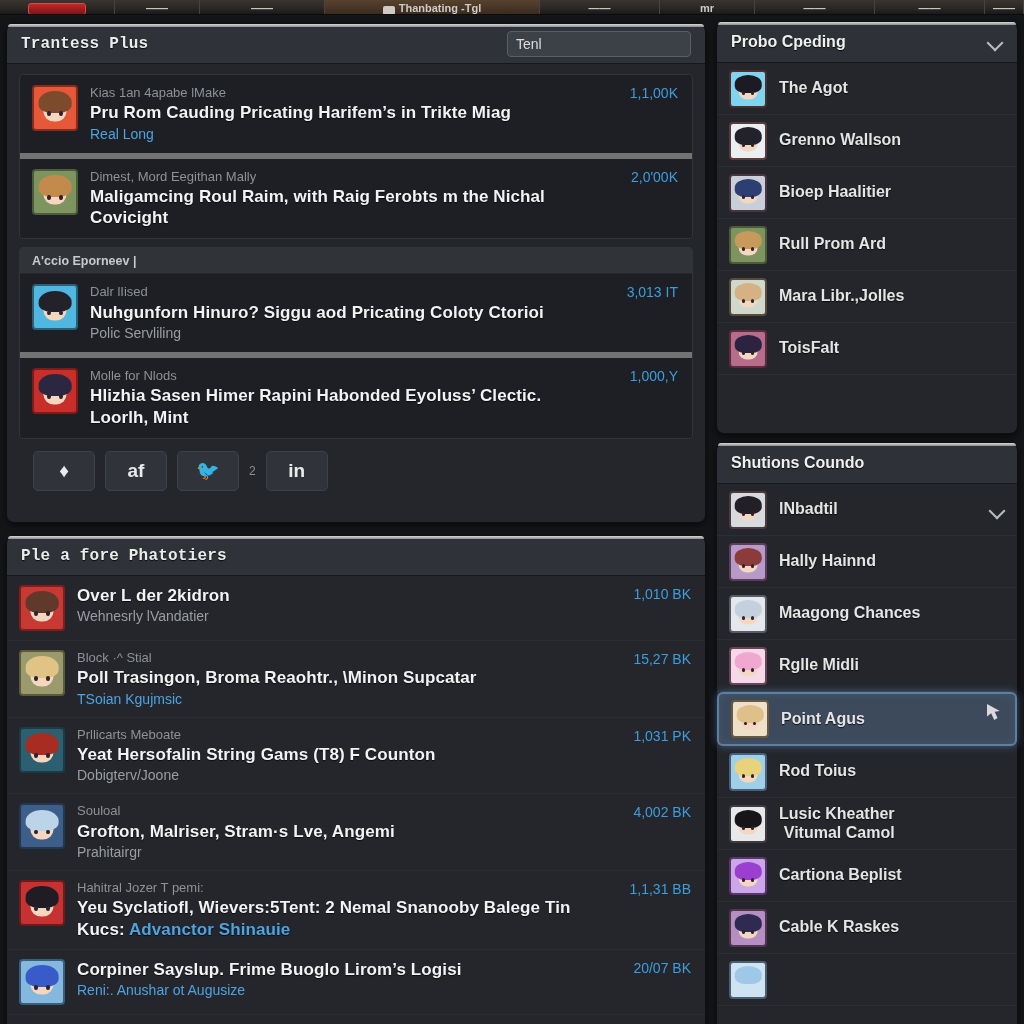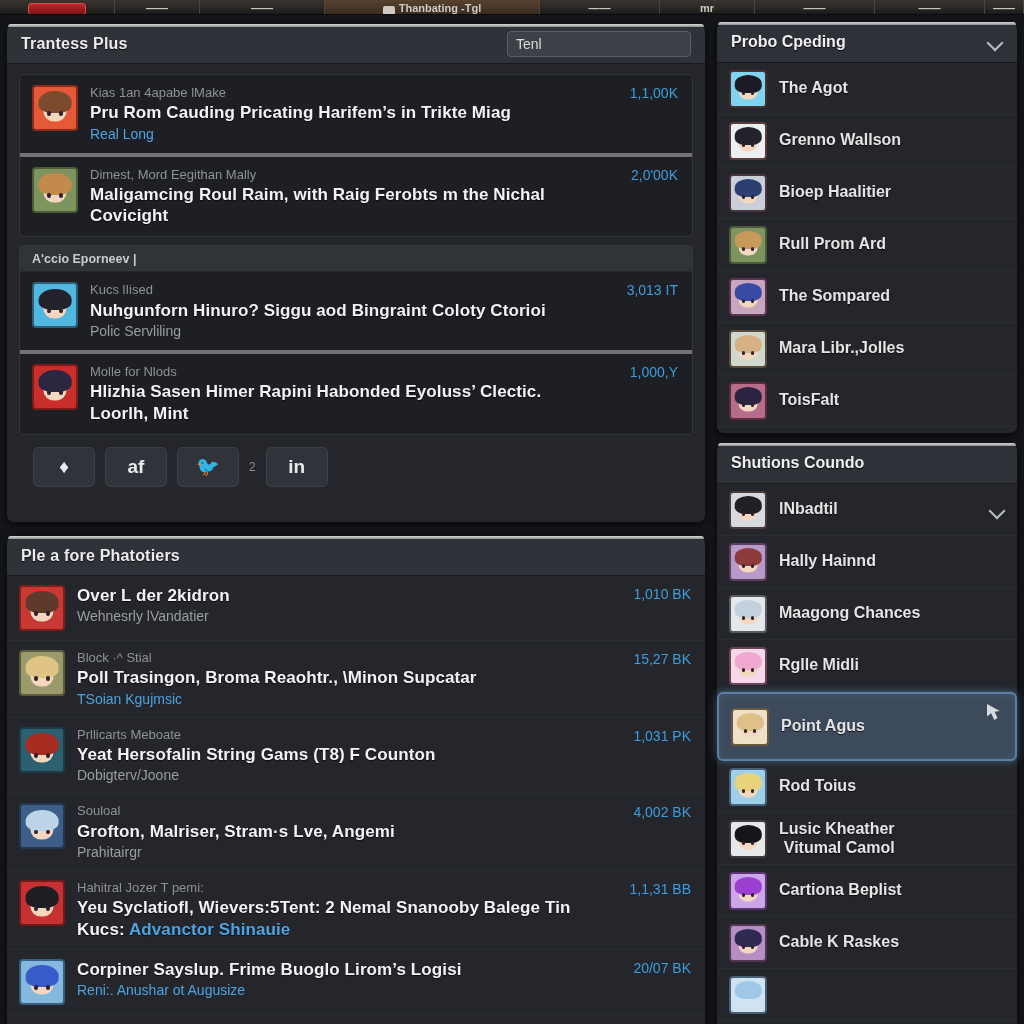--- a/index.html
+++ b/index.html
@@ -62,20 +62,21 @@
     height: 40px; display: flex; align-items: center;
     padding: 0 14px; gap: 10px;
     background: #2f3238;
     border-radius: 8px 8px 0 0;
     border-bottom: 1px solid #17181b;
   }
   .panel-title {
     font-size: 16px; font-weight: bold; color: #ececec;
     letter-spacing: .2px; white-space: nowrap;
     text-shadow: 0 1px 1px rgba(0,0,0,.8);
+    font-family: Liberation Mono, monospace;
   }
 
   
   .searchbox {
     margin-left: auto;
     width: 184px; height: 26px;
     background: #3c4047;
     border: 1px solid #5a5f66;
     border-radius: 4px;
     display: flex; align-items: center;
@@ -99,21 +100,21 @@
     padding: 6px 12px 5px 12px;
     background: #303338;
     font-size: 12.5px; color: #c8cacd; font-weight: bold;
     border-bottom: 1px solid #26282c;
     filter: blur(.2px);
   }
 
   .row {
     display: flex; align-items: flex-start; gap: 12px;
     padding: 10px 12px;
-    border-bottom: 4px solid #737373;
+    border-bottom: 6px solid #737373;
     position: relative;
   }
   .row:last-child { border-bottom: none; }
 
   .thumb {
     flex: 0 0 auto;
     width: 46px; height: 46px; border-radius: 4px;
     border: 2px solid #3a2a2a;
     position: relative; overflow: hidden;
     filter: saturate(1.05);
@@ -206,21 +207,21 @@
     font-size: 16px; font-weight: bold; color: #e5e5e5;
     line-height: 1.15;
     text-shadow: 0 1px 1px rgba(0,0,0,.75);
   }
   .ritem .rname small{ display:block; font-size:16px; font-weight:bold;text-align:right;}
   .ritem.selected {
     background: #3c4a5c;
     border: 2px solid #5d7fa3;
     border-radius: 6px;
     box-shadow: 0 0 8px rgba(110,170,230,.45), inset 0 0 10px rgba(140,190,240,.12);
-    height: 69px;
+    height: 54px;
   }
   .cursor-icon {
     position:absolute; right: 12px; top: 10px;
     width: 16px; height: 16px;
     background: #d8dade;
     clip-path: polygon(0 0, 0 78%, 26% 58%, 45% 100%, 66% 88%, 48% 48%, 80% 44%);
     filter: drop-shadow(0 0 1px #000);
   }
 </style>
 </head>
@@ -297,22 +298,22 @@
         <div class="card">
           <div class="card-subhead">A'ccio Eporneev |</div>
           <div class="row">
             <div class="thumb" style="background: rgb(84, 183, 221); border-color: rgb(44, 95, 115);">
               <div style="position: absolute; left: 50%; top: 56%; transform: translate(-50%, -50%); width: 55%; height: 50%; border-radius: 48% 48% 46% 46%; background: rgb(244, 215, 192);"></div>
               <div class="hair" style="background: rgb(35, 34, 42); position: absolute; left: 50%; top: 10%; transform: translateX(-50%); width: 78%; height: 52%; border-radius: 50% 50% 38% 38%;"></div>
               <div style="position: absolute; left: 31%; top: 58%; width: 9%; height: 11%; border-radius: 50%; background: rgb(43, 35, 48);"></div>
               <div style="position: absolute; right: 31%; top: 58%; width: 9%; height: 11%; border-radius: 50%; background: rgb(43, 35, 48);"></div>
             </div>
             <div class="row-text">
-              <div class="kicker">Kucs lIised</div>
-              <div class="headline">Nuhgunforn Hinuro? Siggu aod Bingraint Coloty Ctorioi</div>
+              <div class="kicker">Dalr lIised</div>
+              <div class="headline">Nuhgunforn Hinuro? Siggu aod Pricating Coloty Ctorioi</div>
               <div class="subline">Polic Servliling</div>
             </div>
             <div class="count">3,013 IT</div>
           </div>
           <div class="row">
             <div class="thumb" style="background: rgb(194, 48, 44); border-color: rgb(123, 28, 24);">
               <div style="position: absolute; left: 50%; top: 56%; transform: translate(-50%, -50%); width: 55%; height: 50%; border-radius: 48% 48% 46% 46%; background: rgb(244, 215, 192);"></div>
               <div class="hair" style="background: rgb(43, 39, 64); position: absolute; left: 50%; top: 10%; transform: translateX(-50%); width: 78%; height: 52%; border-radius: 50% 50% 38% 38%;"></div>
               <div style="position: absolute; left: 31%; top: 58%; width: 9%; height: 11%; border-radius: 50%; background: rgb(43, 35, 48);"></div>
               <div style="position: absolute; right: 31%; top: 58%; width: 9%; height: 11%; border-radius: 50%; background: rgb(43, 35, 48);"></div>
@@ -459,29 +460,20 @@
         <div class="ritem">
           <div class="rthumb" style="background: rgb(125, 148, 97); border-color: rgb(75, 91, 58);">
             <div style="position: absolute; left: 50%; top: 56%; transform: translate(-50%, -50%); width: 55%; height: 50%; border-radius: 48% 48% 46% 46%; background: rgb(244, 215, 192);"></div>
             <div class="hair" style="background: rgb(199, 154, 92); position: absolute; left: 50%; top: 10%; transform: translateX(-50%); width: 78%; height: 52%; border-radius: 50% 50% 38% 38%;"></div>
             <div style="position: absolute; left: 31%; top: 58%; width: 9%; height: 11%; border-radius: 50%; background: rgb(43, 35, 48);"></div>
             <div style="position: absolute; right: 31%; top: 58%; width: 9%; height: 11%; border-radius: 50%; background: rgb(43, 35, 48);"></div>
           </div>
           <div class="rname">Rull Prom Ard</div>
         </div>
         <div class="ritem">
-          <div class="rthumb" style="background: rgb(201, 166, 192); border-color: rgb(91, 53, 80);">
-            <div style="position: absolute; left: 50%; top: 56%; transform: translate(-50%, -50%); width: 55%; height: 50%; border-radius: 48% 48% 46% 46%; background: rgb(244, 215, 192);"></div>
-            <div class="hair" style="background: rgb(58, 75, 166); position: absolute; left: 50%; top: 10%; transform: translateX(-50%); width: 78%; height: 52%; border-radius: 50% 50% 38% 38%;"></div>
-            <div style="position: absolute; left: 31%; top: 58%; width: 9%; height: 11%; border-radius: 50%; background: rgb(43, 35, 48);"></div>
-            <div style="position: absolute; right: 31%; top: 58%; width: 9%; height: 11%; border-radius: 50%; background: rgb(43, 35, 48);"></div>
-          </div>
-          <div class="rname">The Sompared</div>
-        </div>
-        <div class="ritem">
           <div class="rthumb" style="background: rgb(207, 216, 205); border-color: rgb(90, 74, 58);">
             <div style="position: absolute; left: 50%; top: 56%; transform: translate(-50%, -50%); width: 55%; height: 50%; border-radius: 48% 48% 46% 46%; background: rgb(244, 215, 192);"></div>
             <div class="hair" style="background: rgb(214, 177, 131); position: absolute; left: 50%; top: 10%; transform: translateX(-50%); width: 78%; height: 52%; border-radius: 50% 50% 38% 38%;"></div>
             <div style="position: absolute; left: 31%; top: 58%; width: 9%; height: 11%; border-radius: 50%; background: rgb(43, 35, 48);"></div>
             <div style="position: absolute; right: 31%; top: 58%; width: 9%; height: 11%; border-radius: 50%; background: rgb(43, 35, 48);"></div>
           </div>
           <div class="rname">Mara Libr.,Jolles</div>
         </div>
         <div class="ritem">
           <div class="rthumb" style="background: rgb(184, 108, 140); border-color: rgb(92, 43, 60);">

